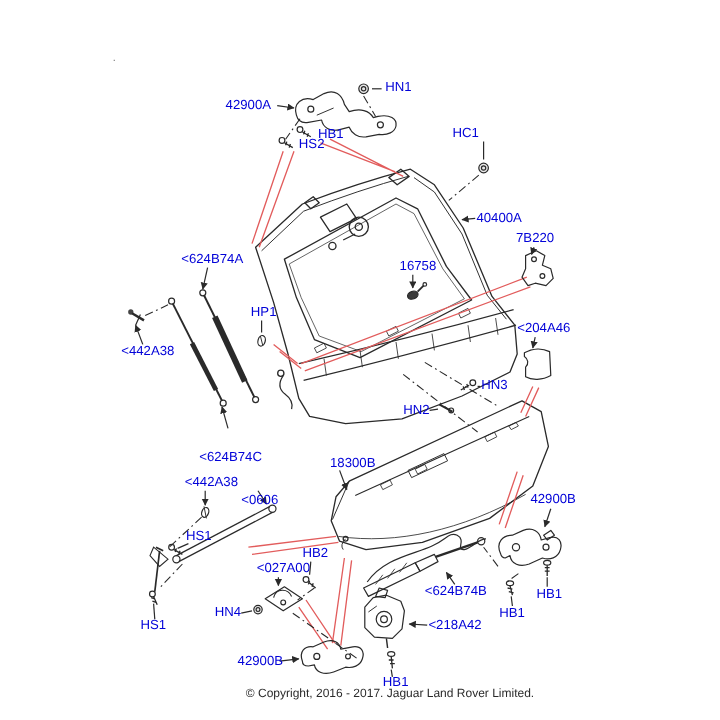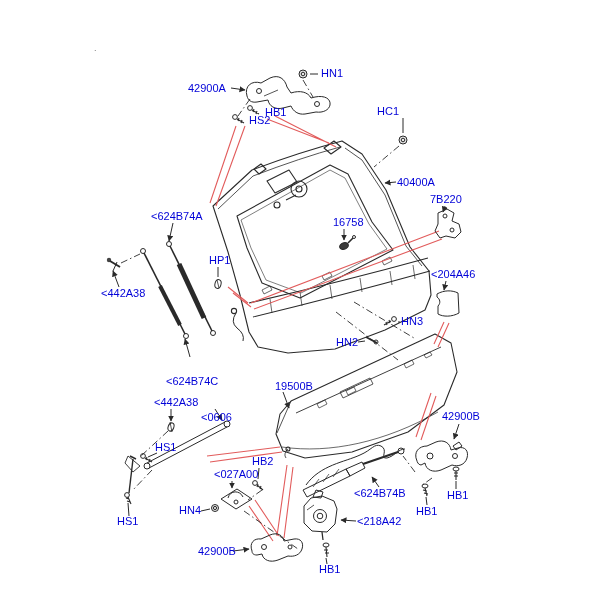--- a/index.html
+++ b/index.html
@@ -272,33 +272,34 @@
 <div class="lbl" style="left:397px;top:177px">40400A</div>
 <div class="lbl" style="left:430px;top:194px">7B220</div>
 <div class="lbl" style="left:333px;top:217px">16758</div>
 <div class="lbl" style="left:151px;top:211px">&lt;624B74A</div>
 <div class="lbl" style="left:209px;top:255px">HP1</div>
 <div class="lbl" style="left:101px;top:288px">&lt;442A38</div>
 <div class="lbl" style="left:431px;top:269px">&lt;204A46</div>
 <div class="lbl" style="left:401px;top:316px">HN3</div>
 <div class="lbl" style="left:336px;top:337px">HN2</div>
 <div class="lbl" style="left:166px;top:376px">&lt;624B74C</div>
-<div class="lbl" style="left:275px;top:381px">19500B</div>
+<div class="lbl" style="left:275px;top:381px">18300B</div>
 <div class="lbl" style="left:154px;top:397px">&lt;442A38</div>
 <div class="lbl" style="left:201px;top:412px">&lt;0606</div>
 <div class="lbl" style="left:155px;top:442px">HS1</div>
 <div class="lbl" style="left:252px;top:456px">HB2</div>
 <div class="lbl" style="left:214px;top:469px">&lt;027A00</div>
 <div class="lbl" style="left:179px;top:505px">HN4</div>
 <div class="lbl" style="left:117px;top:516px">HS1</div>
 <div class="lbl" style="left:198px;top:546px">42900B</div>
 <div class="lbl" style="left:354px;top:488px">&lt;624B74B</div>
 <div class="lbl" style="left:357px;top:516px">&lt;218A42</div>
 <div class="lbl" style="left:442px;top:411px">42900B</div>
 <div class="lbl" style="left:447px;top:490px">HB1</div>
 <div class="lbl" style="left:416px;top:506px">HB1</div>
 <div class="lbl" style="left:319px;top:564px">HB1</div>
 
 <span class="blk dot" style="left:94px;top:43px">.</span>
 
 
+<div class="blk copy" style="left:155px;top:573px">© Copyright, 2016 - 2017. Jaguar Land Rover Limited.</div>
 
 </div>
 
 </body></html>

